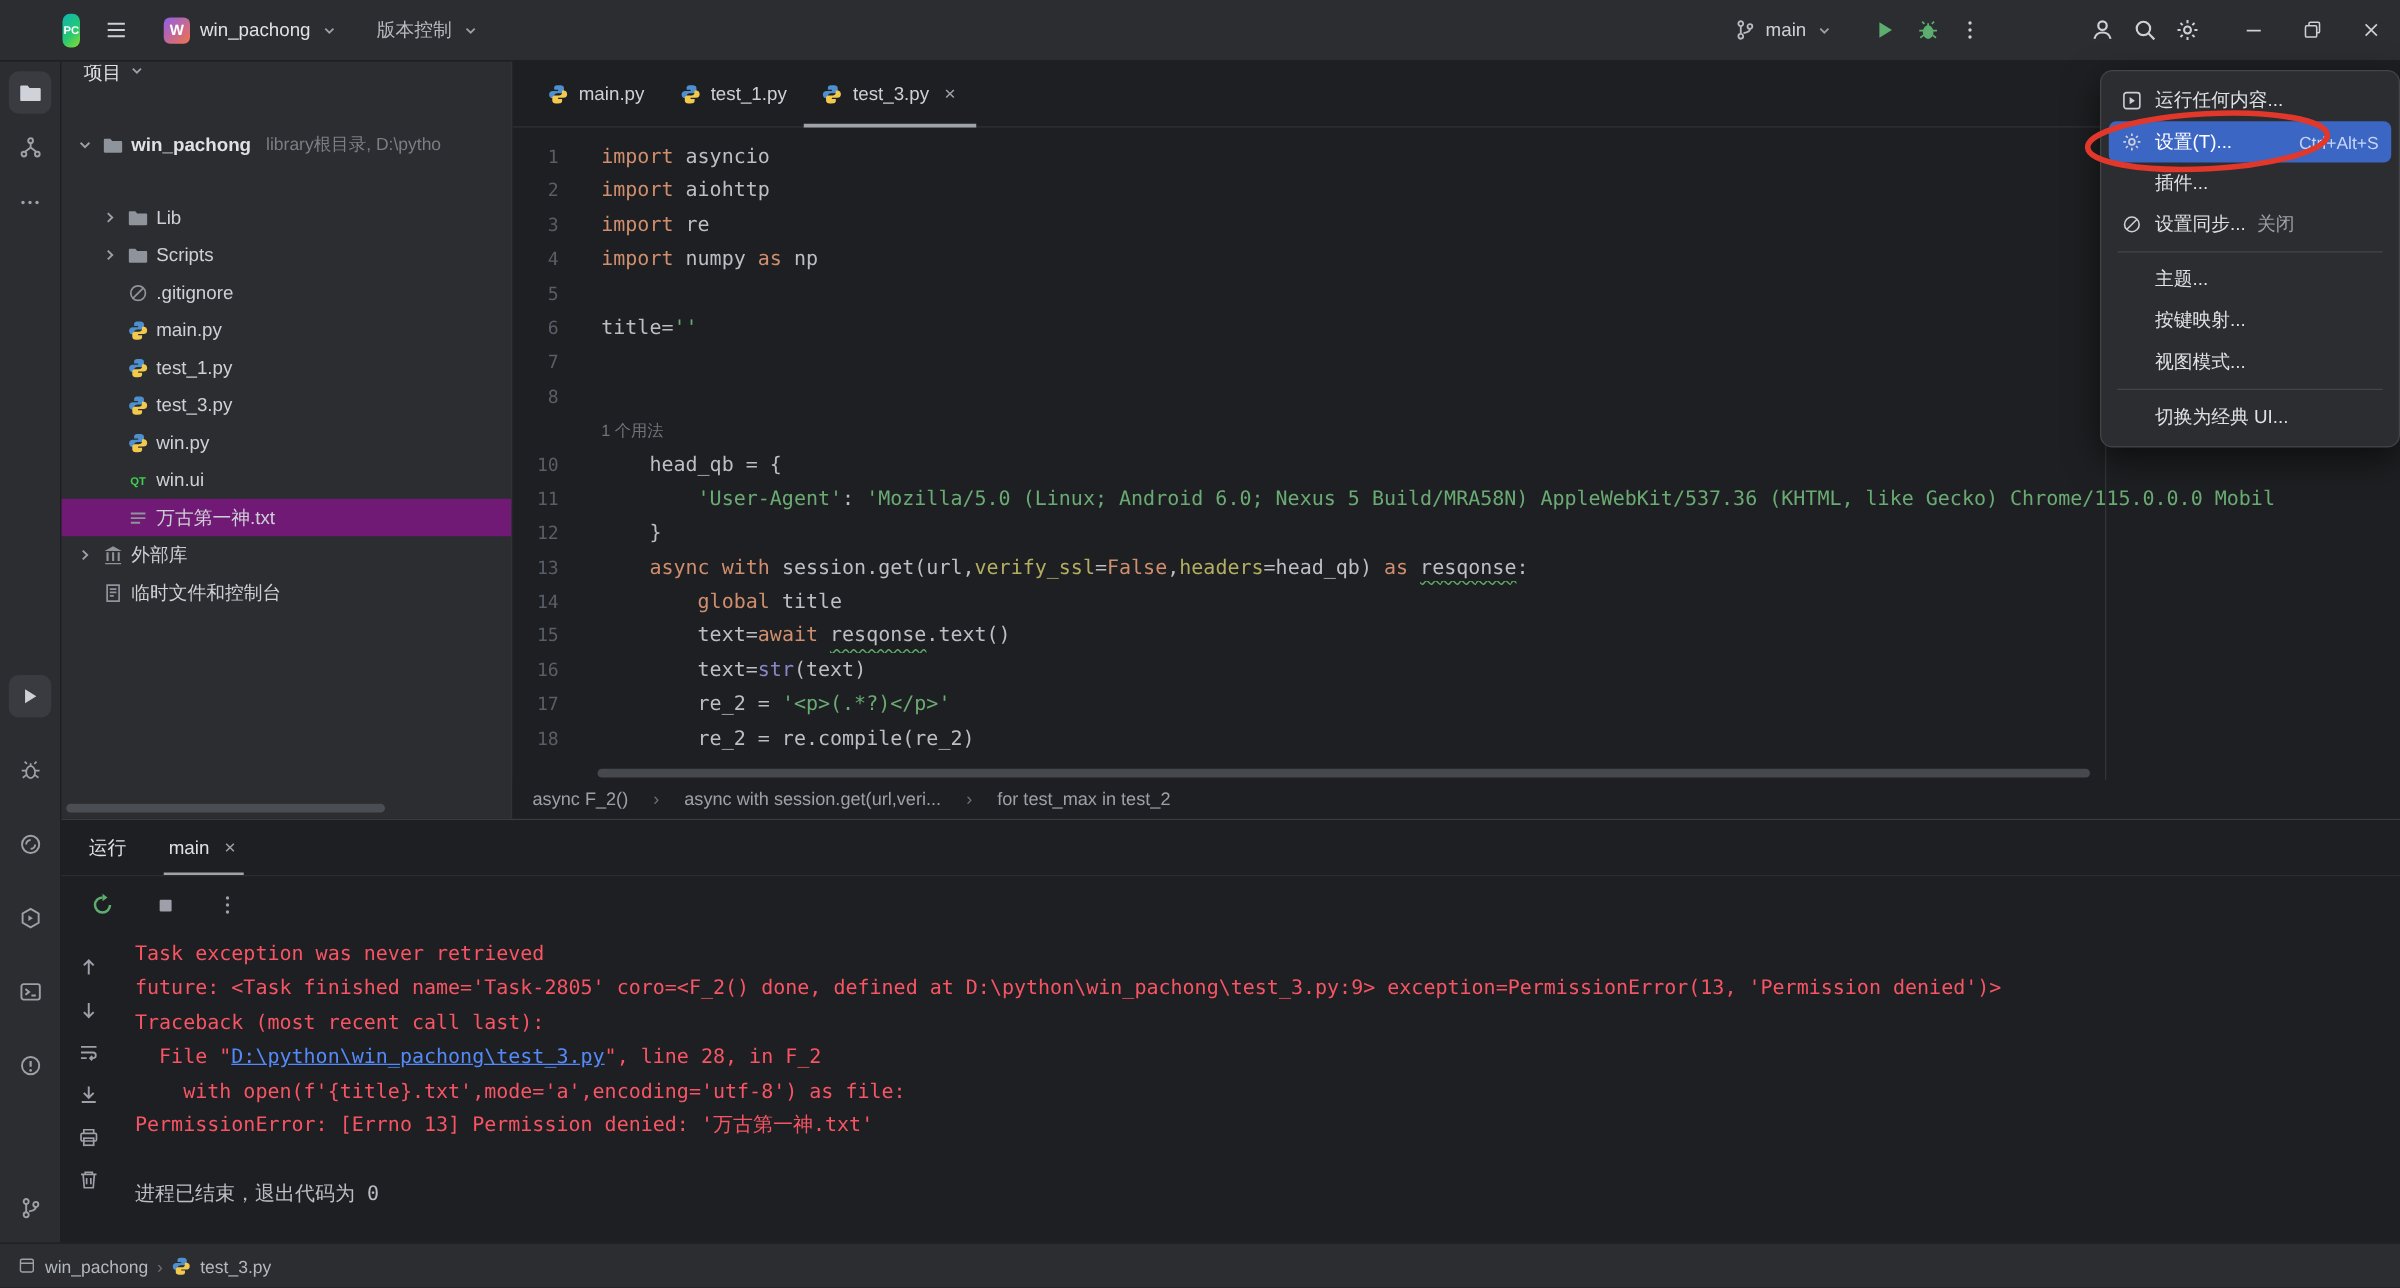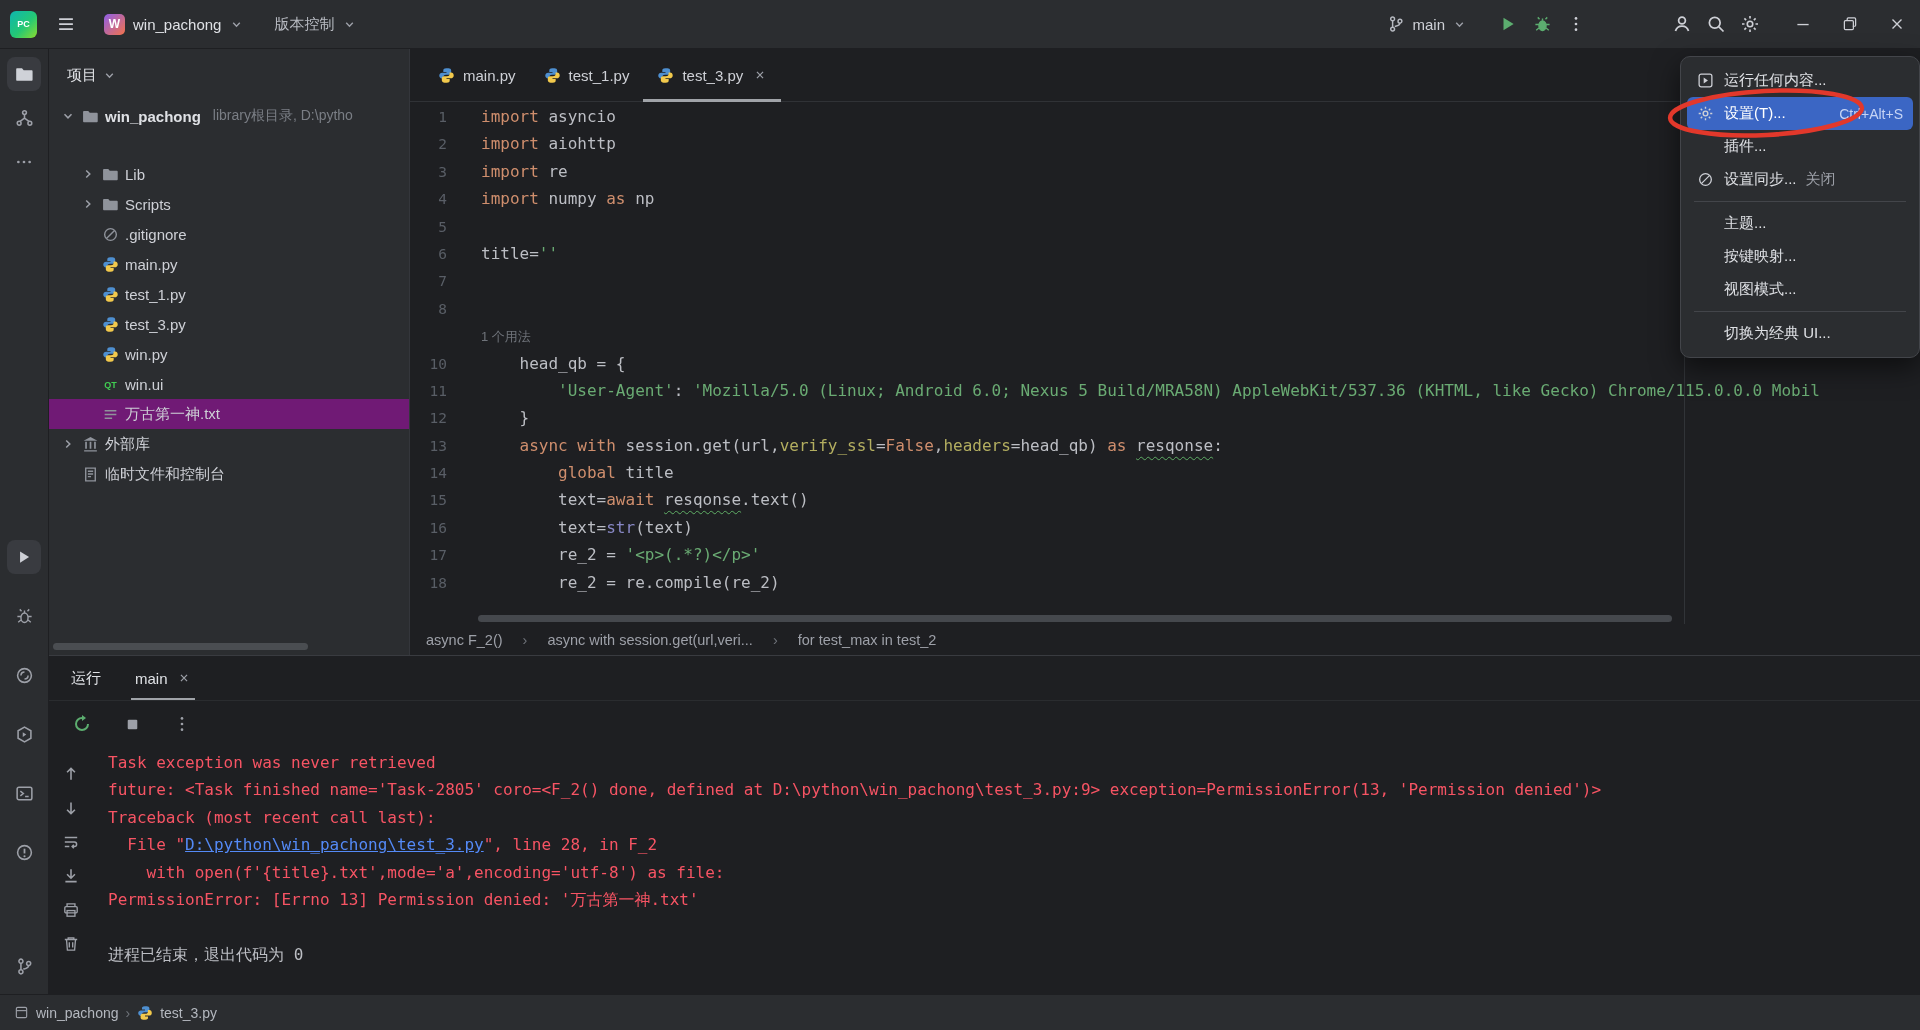--- a/index.html
+++ b/index.html
@@ -7,23 +7,23 @@
     width:1920px;height:1030px;position:relative;overflow:hidden;
     background:#1e1f22;color:#dfe1e5;
     font-family:"Liberation Sans","DejaVu Sans",sans-serif;
   }
   svg{display:block}
 
   
   .titlebar{position:absolute;top:0;left:0;right:0;height:48px;background:#2b2d30;
     border-bottom:1px solid #1e1f22;display:flex;align-items:center;justify-content:space-between;z-index:10;}
   .tb-left{display:flex;align-items:center;gap:12px;padding-left:10px;height:100%;}
-  .logo{width:27px;height:27px;border-radius:6px;display:flex;align-items:center;justify-content:center;
+  .logo{width:14px;height:27px;border-radius:6px;display:flex;align-items:center;justify-content:center;
     background:linear-gradient(135deg,#0fb5b0 0%,#24c875 55%,#8bdc2e 100%);
-    font-size:9px;font-weight:bold;color:#fff;}
+    font-size:9px;font-weight:bold;color:#fff;margin-left:40px;}
   .icon-btn{width:34px;height:34px;display:flex;align-items:center;justify-content:center;border-radius:6px;}
   .widget{display:flex;align-items:center;gap:8px;padding:5px 9px;border-radius:6px;font-size:15px;}
   .proj-avatar{width:21px;height:21px;border-radius:5px;display:flex;align-items:center;justify-content:center;
     background:linear-gradient(135deg,#8f5fe8,#f2724b);font-size:12px;font-weight:700;color:#fff;}
   .dim{color:#b7bac1}
   .tb-right{display:flex;align-items:center;height:100%;}
   .branch-widget{display:flex;align-items:center;gap:7px;color:#ced0d6;font-size:15px;padding:5px 10px;border-radius:6px;margin-right:14px;}
   .win-btn{width:47px;height:100%;display:flex;align-items:center;justify-content:center;}
 
   
@@ -31,38 +31,38 @@
     border-right:1px solid #1e1f22;z-index:5;}
   .strip-top{position:absolute;top:8px;left:0;right:0;display:flex;flex-direction:column;align-items:center;gap:10px;}
   .strip-bottom{position:absolute;bottom:12px;left:0;right:0;display:flex;flex-direction:column;align-items:center;gap:25px;}
   .strip-btn{width:34px;height:34px;display:flex;align-items:center;justify-content:center;border-radius:8px;}
   .strip-btn.active{background:#393b40;}
   .strip-spacer{height:30px;}
 
   
   .project-panel{position:absolute;top:49px;left:49px;width:360px;height:606px;background:#2b2d30;
     border-right:1px solid rgba(57,59,64,.7);overflow:hidden;}
-  .panel-header{height:52px;display:flex;align-items:center;gap:5px;padding-left:18px;font-size:15px;color:#dfe1e5;}
+  .panel-header{height:52px;display:flex;align-items:flex-start;gap:5px;padding-left:18px;font-size:15px;color:#dfe1e5;}
   .trow{height:30px;display:flex;align-items:center;gap:6px;font-size:15px;color:#ced0d6;white-space:nowrap;overflow:hidden;}
   .trow.sel{background:#701a75;}
   .chev{width:17px;height:17px;display:flex;align-items:center;justify-content:center;flex:0 0 17px;}
   .ticon{width:17px;height:17px;flex:0 0 17px;display:flex;align-items:center;justify-content:center;}
   .tname.b{font-weight:600;color:#dfe1e5;}
   .tann{color:#7a7e85;font-size:14px;margin-left:6px;}
   .panel-hscroll{position:absolute;left:4px;bottom:5px;width:255px;height:7px;border-radius:4px;background:#4a4d51;}
 
   
   .editor-area{position:absolute;top:49px;left:410px;right:0;height:606px;background:#1e1f22;overflow:hidden;}
   .tab-bar{height:52px;display:flex;align-items:stretch;padding-left:14px;border-bottom:1px solid #303236;}
   .etab{display:flex;align-items:center;gap:8px;padding:0 14px;position:relative;font-size:15px;color:#ced0d6;}
   .etab.active::after{content:'';position:absolute;left:0;right:0;bottom:-1px;height:3px;background:#a0a3a8;}
   .etab .tclose{margin-left:2px;display:flex;}
   .code-scroll{position:absolute;top:53px;left:0;right:0;bottom:31px;overflow:hidden;padding-top:3px;}
   .guide{position:absolute;top:0;bottom:0;left:1274px;width:1px;background:#313438;}
-  .cl{height:27.4px;line-height:23px;white-space:pre;font-family:"DejaVu Sans Mono","Liberation Mono",monospace;font-size:16px;color:#bcbec4;}
+  .cl{height:27.4px;line-height:39px;white-space:pre;font-family:"DejaVu Sans Mono","Liberation Mono",monospace;font-size:16px;color:#bcbec4;}
   .ln{display:inline-block;width:37px;text-align:right;margin-right:34px;color:#595e66;font-size:14.5px;}
   .kw{color:#cf8e6d}.str{color:#6aab73}.pl{color:#bcbec4}
   .fn{color:#56a8f5;text-decoration:underline;text-underline-offset:4px;}
   .prm{color:#b3ae60}.bi{color:#8888c6}
   .typo{text-decoration:underline wavy #5fad65 1px;text-underline-offset:5px;}
   .inlay{font-family:"Liberation Sans","DejaVu Sans",sans-serif;font-size:13px;color:#6f737a;}
   .code-hscroll{position:absolute;left:68px;bottom:33px;width:1194px;height:7px;border-radius:4px;background:#45484d;}
   .breadcrumbs{position:absolute;left:0;right:0;bottom:0;height:30px;display:flex;align-items:center;gap:20px;
     padding-left:16px;font-size:14.5px;color:#9da0a8;background:#1e1f22;}
   .crumb-sep{color:#6f737a;}

